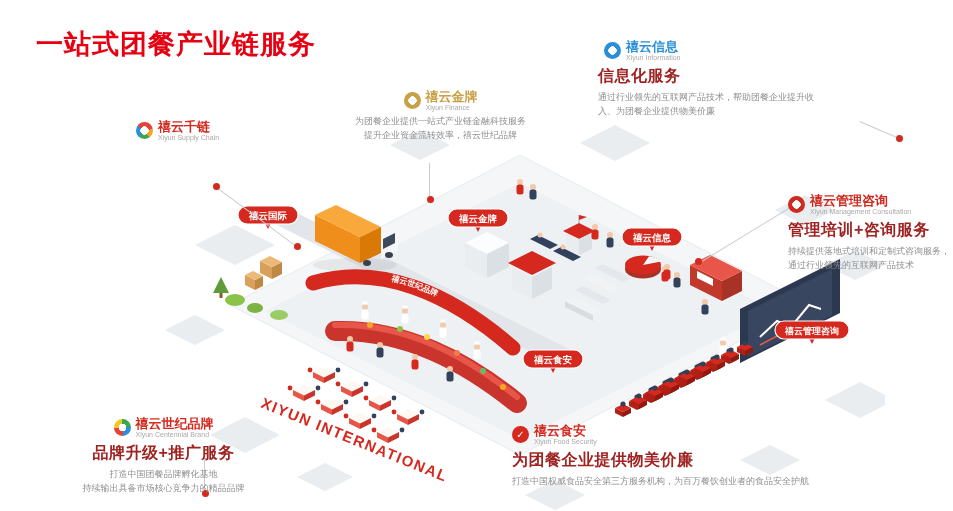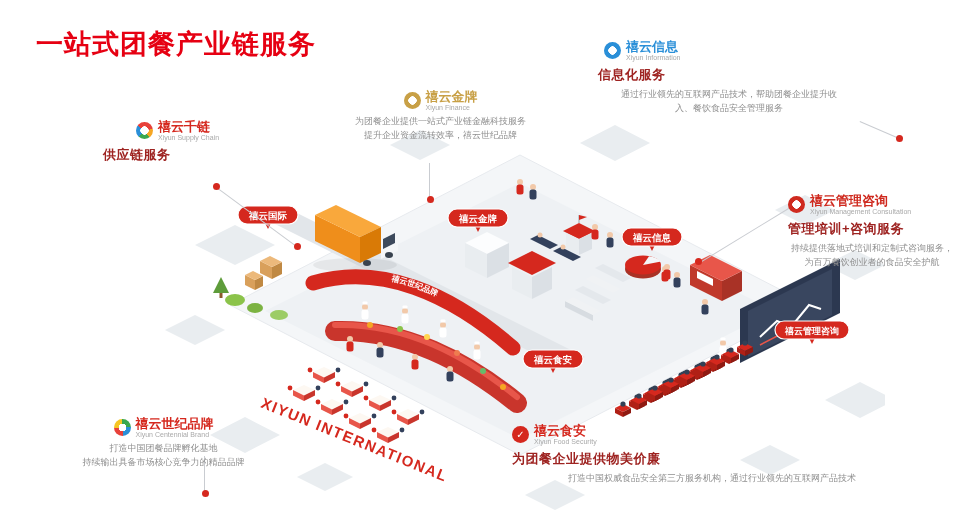--- a/index.html
+++ b/index.html
@@ -24,22 +24,22 @@
      color:#fff;font-size:10px;line-height:17px;text-align:center;font-weight:bold;}
   .logo-text{display:flex;flex-direction:column;line-height:1.05;text-align:left;}
   .logo-cn{font-size:13px;font-weight:bold;}
   .logo-en{font-size:7px;color:#a9a9a9;letter-spacing:0;}
   .svc-supply .logo-cn{color:#d5281e}
   .svc-finance .logo-cn{color:#c8a046}
   .svc-info .logo-cn{color:#2a8fd8}
   .svc-mgmt .logo-cn{color:#cf2a1f}
   .svc-brand .logo-cn{color:#d5281e}
   .svc-food .logo-cn{color:#d5281e}
-  .svc-heading{margin:5px 0 0 0;font-size:13px;font-weight:bold;color:#9e2321;letter-spacing:.5px;}
-  .svc-desc{margin:4px 0 0 0;font-size:9px;color:#8f8f8f;line-height:1.55;text-align:center;}
+  .svc-heading{margin:5px 0 0 0;font-size:16px;font-weight:bold;color:#9e2321;letter-spacing:.5px;}
+  .svc-desc{margin:4px 0 0 0;font-size:9px;color:#8f8f8f;line-height:1.55;}
   .svc-supply{left:103px;top:120px;width:145px;}
   .svc-supply .logo-row{margin-left:33px;}
   .svc-finance{left:338px;top:90px;width:205px;text-align:center;}
   .svc-finance .logo-row{justify-content:center;}
   .svc-info{left:598px;top:40px;width:262px;}
   .svc-info .logo-row{margin-left:6px;}
   .svc-mgmt{left:788px;top:194px;width:168px;}
   .svc-brand{left:66px;top:417px;width:195px;text-align:center;}
   .svc-brand .logo-row{justify-content:center;}
   .svc-food{left:512px;top:424px;width:400px;}
@@ -293,21 +293,20 @@
   <div class="conn-dot" style="left:694.5px;top:257.5px"></div>
 
   <section class="svc svc-supply">
     <div class="logo-row">
       <span class="logo-icon icon-supply"></span>
       <span class="logo-text">
         <span class="logo-cn">禧云千链</span>
         <span class="logo-en">Xiyun Supply Chain</span>
       </span>
     </div>
-    <h3 class="svc-heading">供应链服务</h3>
   </section>
 
   <section class="svc svc-finance">
     <div class="logo-row">
       <span class="logo-icon icon-finance"></span>
       <span class="logo-text">
         <span class="logo-cn">禧云金牌</span>
         <span class="logo-en">Xiyun Finance</span>
       </span>
     </div>
@@ -321,60 +320,61 @@
     <div class="logo-row">
       <span class="logo-icon icon-info"></span>
       <span class="logo-text">
         <span class="logo-cn">禧云信息</span>
         <span class="logo-en">Xiyun Information</span>
       </span>
     </div>
     <h3 class="svc-heading">信息化服务</h3>
     <p class="svc-desc">
       <span>通过行业领先的互联网产品技术，帮助团餐企业提升收</span><br>
-      <span>入、餐饮食品安全管理服务</span>
+      <span>入、为团餐企业提供物美价廉</span>
     </p>
   </section>
 
   <section class="svc svc-mgmt">
     <div class="logo-row">
       <span class="logo-icon icon-mgmt"></span>
       <span class="logo-text">
         <span class="logo-cn">禧云管理咨询</span>
         <span class="logo-en">Xiyun Management Consultation</span>
       </span>
     </div>
     <h3 class="svc-heading">管理培训+咨询服务</h3>
     <p class="svc-desc">
       <span>持续提供落地式培训和定制式咨询服务，</span><br>
-      <span>为百万餐饮创业者的食品安全护航</span>
+      <span>通过行业领先的互联网产品技术</span>
     </p>
   </section>
 
   <section class="svc svc-brand">
     <div class="logo-row">
       <span class="logo-icon icon-brand"></span>
       <span class="logo-text">
         <span class="logo-cn">禧云世纪品牌</span>
         <span class="logo-en">Xiyun Centennial Brand</span>
       </span>
     </div>
+    <h3 class="svc-heading">品牌升级+推广服务</h3>
     <p class="svc-desc">
       <span>打造中国团餐品牌孵化基地</span><br>
       <span>持续输出具备市场核心竞争力的精品品牌</span>
     </p>
   </section>
 
   <section class="svc svc-food">
     <div class="logo-row">
       <span class="logo-icon icon-food"></span>
       <span class="logo-text">
         <span class="logo-cn">禧云食安</span>
         <span class="logo-en">Xiyun Food Security</span>
       </span>
     </div>
     <h3 class="svc-heading">为团餐企业提供物美价廉</h3>
     <p class="svc-desc">
-      <span>打造中国权威食品安全第三方服务机构，通过行业领先的互联网产品技术</span>
+      <span>打造中国权威食品安全第三方服务机构，为百万餐饮创业者的食品安全护航</span>
     </p>
   </section>
 
 </div>
 
 </body></html>

